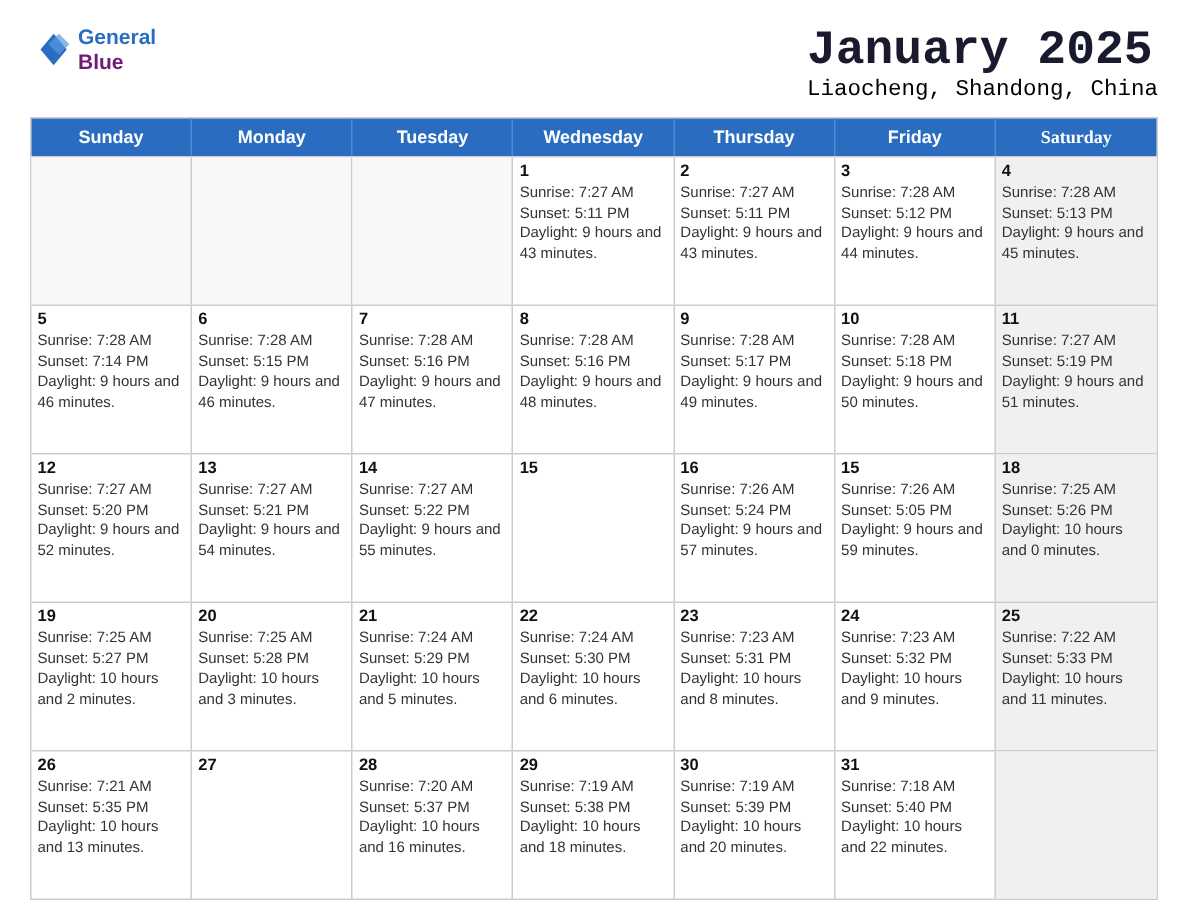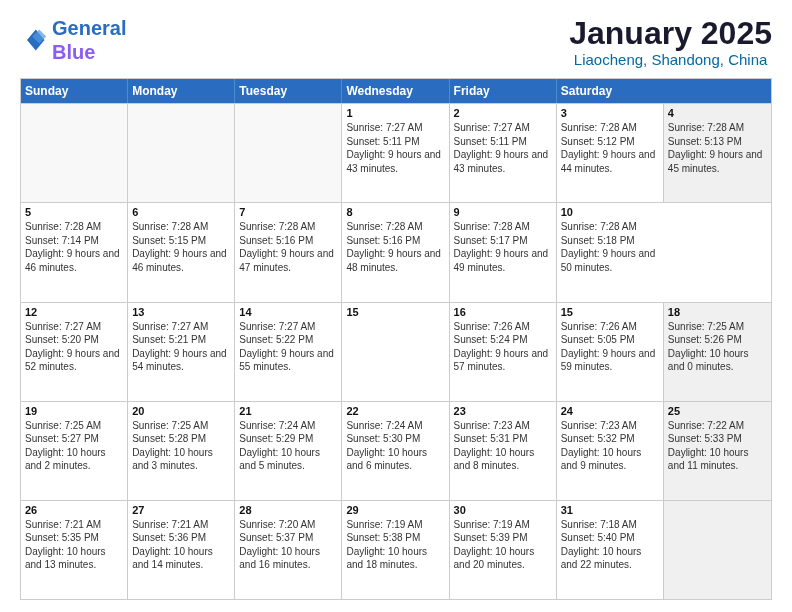--- a/index.html
+++ b/index.html
@@ -22,65 +22,66 @@
       justify-content: space-between;
       align-items: flex-start;
       margin-bottom: 10px;
     }
     .logo {
       display: flex;
       align-items: center;
       gap: 4px;
     }
     .logo-text {
-      font-size: 20px;
+      font-size: 14px;
       font-weight: bold;
       color: #1a1a2e;
       line-height: 1.2;
     }
     .logo-text span {
       color: #2a6dc0;
     }
     .logo-icon {
       width: 28px;
       height: 28px;
     }
     .title-block {
-      text-align: center;
+      text-align: left;
+      font-family: Liberation Mono, monospace;
     }
     .calendar-title {
       font-size: 32px;
       font-weight: bold;
       color: #1a1a2e;
       line-height: 1.1;
     }
     .calendar-subtitle {
       font-size: 15px;
-      color: #0369a1;
+      color: #000000;
     }
     .calendar {
       flex: 1;
       display: flex;
       flex-direction: column;
       border: 1px solid #ccc;
     }
     .cal-header-row {
       display: grid;
       grid-template-columns: repeat(7, 1fr);
       background: #2a6dc0;
     }
     .cal-header-cell {
       color: #fff;
       font-size: 12px;
       font-weight: bold;
       padding: 5px 4px;
-      text-align: left;
+      text-align: center;
       border-right: 1px solid #4a8dd0;
     }
-    .cal-header-cell:last-child { border-right: none; }
+    .cal-header-cell:last-child { border-right: none; font-family: Liberation Serif, serif; }
     .cal-body {
       flex: 1;
       display: flex;
       flex-direction: column;
     }
     .cal-row {
       display: grid;
       grid-template-columns: repeat(7, 1fr);
       flex: 1;
       border-top: 1px solid #ccc;
@@ -115,35 +116,36 @@
 
 <div class="page">
   <div class="header">
     <div class="logo">
       <svg class="logo-icon" viewBox="0 0 32 32">
         <polygon points="18,4 28,16 18,28 8,16" fill="#2a6dc0"></polygon>
         <polygon points="22,4 30,12 22,20 14,12" fill="#5599e0" opacity="0.7"></polygon>
       </svg>
       <div class="logo-text">
         <div><span>General</span></div>
-        <div><span style="color:#8b5cf6">Blue</span></div>
+        <div><span style="color:#701a75">Blue</span></div>
       </div>
     </div>
     <div class="title-block">
       <div class="calendar-title">January 2025</div>
       <div class="calendar-subtitle">Liaocheng, Shandong, China</div>
     </div>
   </div>
 
   <div class="calendar">
     <div class="cal-header-row">
     <div class="cal-header-cell">Sunday</div>
         <div class="cal-header-cell">Monday</div>
         <div class="cal-header-cell">Tuesday</div>
         <div class="cal-header-cell">Wednesday</div>
+        <div class="cal-header-cell">Thursday</div>
         <div class="cal-header-cell">Friday</div>
         <div class="cal-header-cell">Saturday</div>
       </div>
     <div class="cal-body">
     <div class="cal-row">
           <div class="cal-cell empty"></div>
           <div class="cal-cell empty"></div>
           <div class="cal-cell empty"></div>
           <div class="cal-cell">
             <div class="day-num">1</div>
@@ -210,20 +212,27 @@
 Daylight: 9 hours
 and 49 minutes.</div>
           </div>
           <div class="cal-cell">
             <div class="day-num">10</div>
             <div class="cell-text">Sunrise: 7:28 AM
 Sunset: 5:18 PM
 Daylight: 9 hours
 and 50 minutes.</div>
           </div>
+          <div class="cal-cell shaded">
+            <div class="day-num">11</div>
+            <div class="cell-text">Sunrise: 7:27 AM
+Sunset: 5:19 PM
+Daylight: 9 hours
+and 51 minutes.</div>
+          </div>
         </div>
         <div class="cal-row">
           <div class="cal-cell">
             <div class="day-num">12</div>
             <div class="cell-text">Sunrise: 7:27 AM
 Sunset: 5:20 PM
 Daylight: 9 hours
 and 52 minutes.</div>
           </div>
           <div class="cal-cell">
@@ -319,24 +328,20 @@
         <div class="cal-row">
           <div class="cal-cell">
             <div class="day-num">26</div>
             <div class="cell-text">Sunrise: 7:21 AM
 Sunset: 5:35 PM
 Daylight: 10 hours
 and 13 minutes.</div>
           </div>
           <div class="cal-cell">
             <div class="day-num">27</div>
-            <div class="cell-text">Sunrise: 7:21 AM
-Sunset: 5:36 PM
-Daylight: 10 hours
-and 14 minutes.</div>
           </div>
           <div class="cal-cell">
             <div class="day-num">28</div>
             <div class="cell-text">Sunrise: 7:20 AM
 Sunset: 5:37 PM
 Daylight: 10 hours
 and 16 minutes.</div>
           </div>
           <div class="cal-cell">
             <div class="day-num">29</div>

